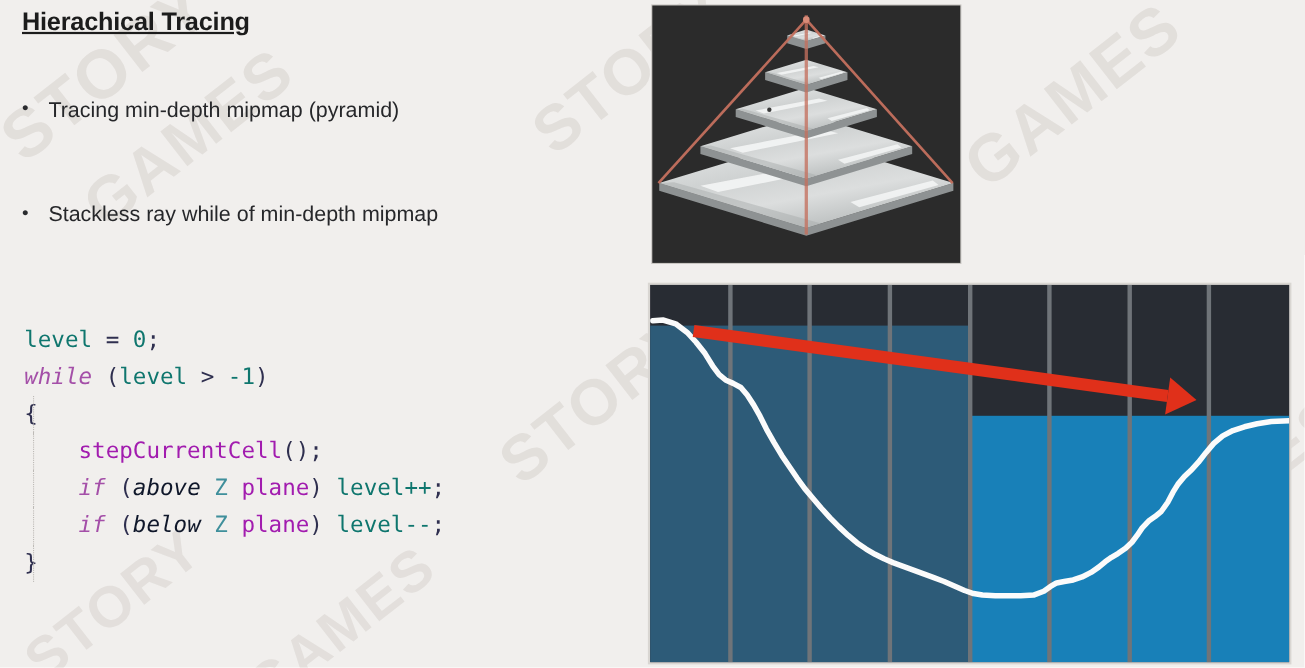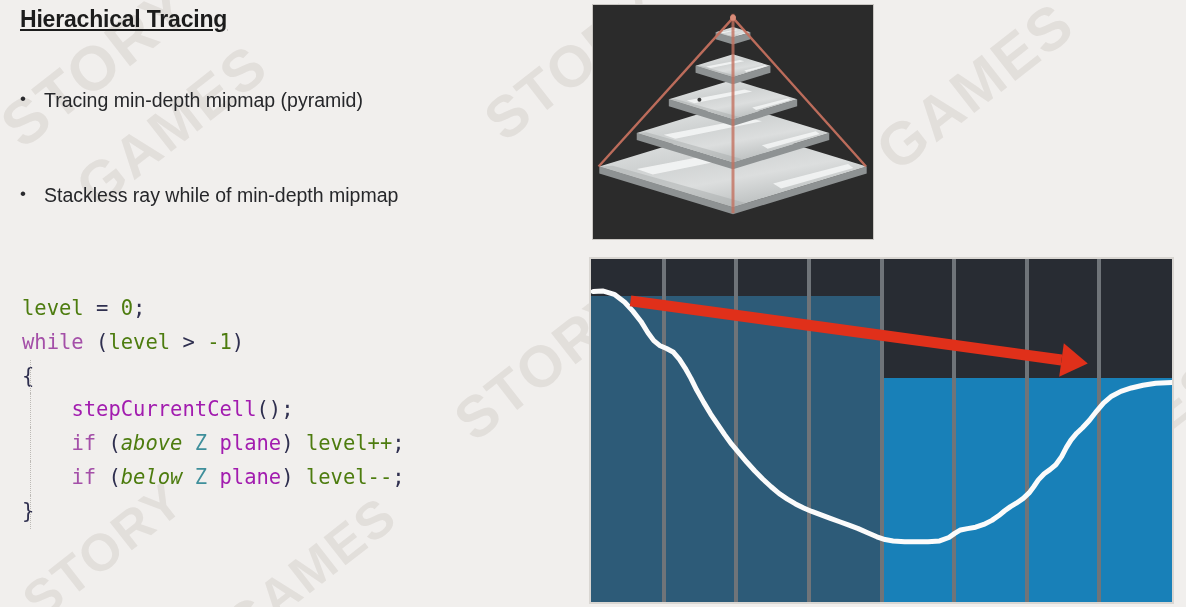--- a/index.html
+++ b/index.html
@@ -76,25 +76,25 @@
     position: absolute;
     left: 22px;
     top: 292px;
     font-family: "DejaVu Sans Mono", monospace;
     font-size: 20.5px;
     line-height: 33.8px;
     white-space: pre;
     color: #35356b;
   }
   #code .ln { display: block; position: relative; }
-  #code .kw   { color: #a44fa8; }
-  #code .ital { color: #4d7c0f; font-style: italic; }
+  #code .kw   { color: #a44fa8; font-style: italic; }
+  #code .ital { color: #0f172a; font-style: italic; }
   #code .type { color: #3f8f9b; }
   #code .plain{ color: #a21caf; }
-  #code .ident{ color: #4d7c0f; }
+  #code .ident{ color: #0f766e; }
   #code .punc { color: #2f2f4f; }
   #code .guide {
     position: absolute;
     left: 8px;
     top: 0;
     width: 0;
     height: 100%;
     border-left: 1px dotted #bdbab6;
   }
 

